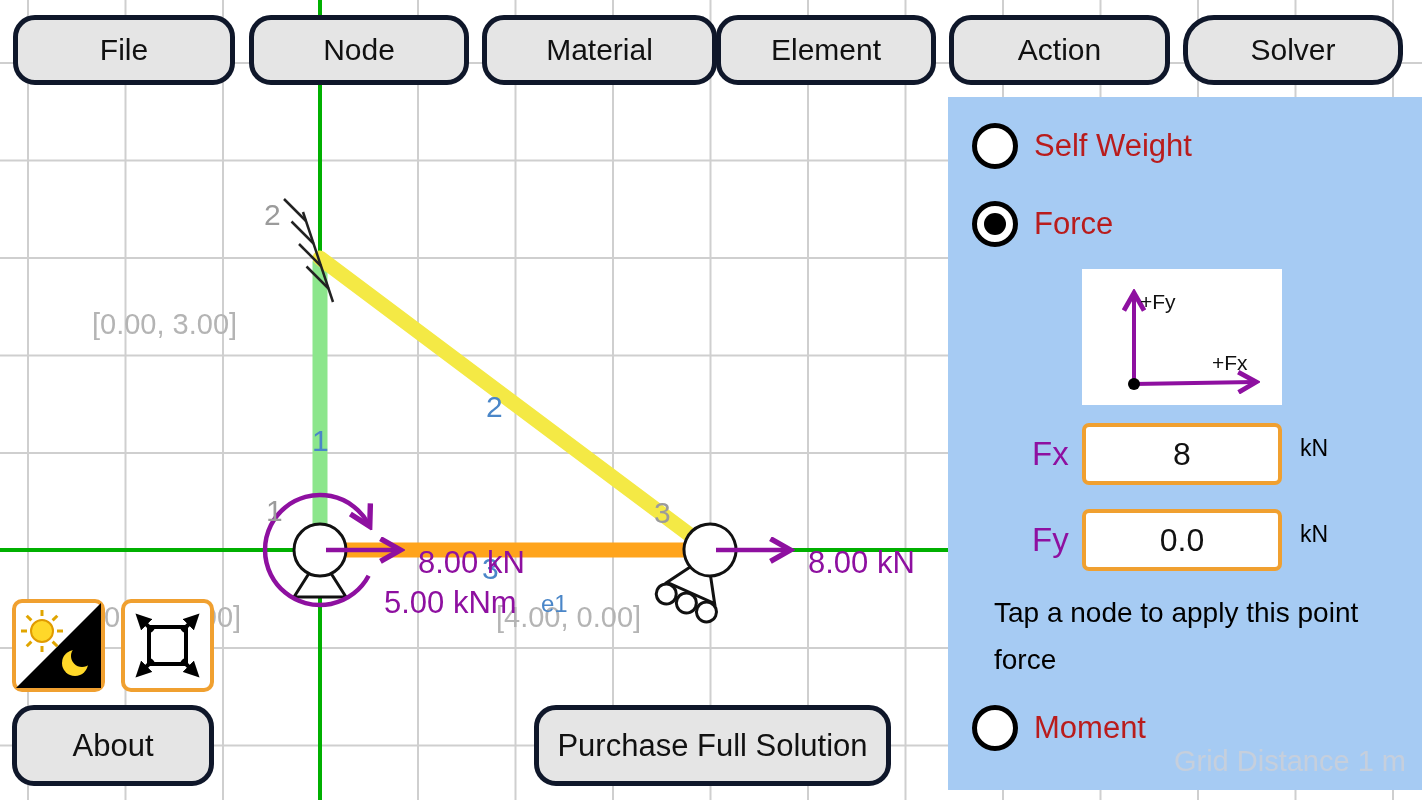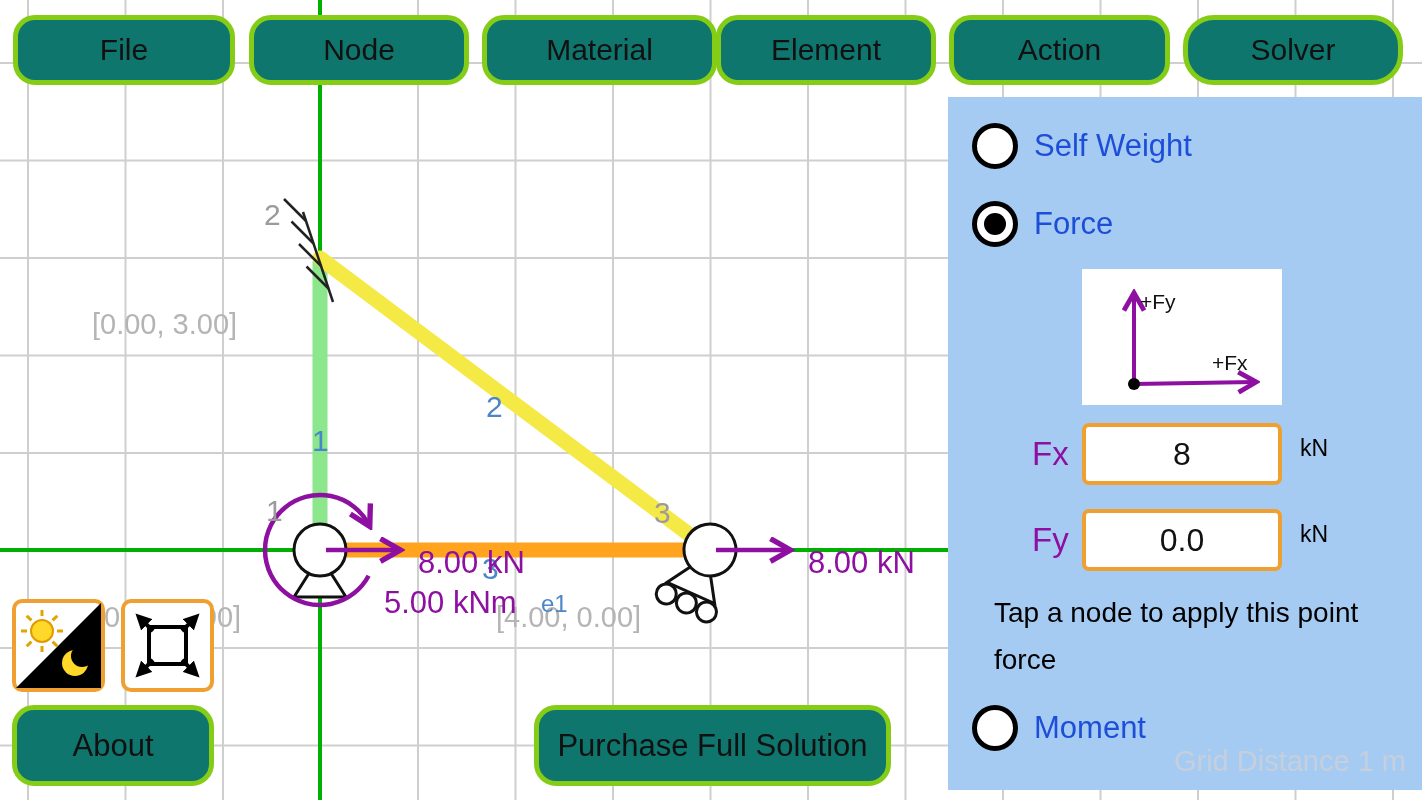--- a/index.html
+++ b/index.html
@@ -16,31 +16,31 @@
   .axis-v{left:318px;top:0;width:4px;height:800px;}
   .axis-h{left:0;top:548px;width:1422px;height:4px;}
   .structure{position:absolute;left:0;top:0;z-index:3;pointer-events:none;}
   
   .lbl{position:absolute;z-index:4;white-space:nowrap;}
   .lbl-gray{color:#9b9b9b;font-size:30px;}
   .lbl-coord{color:#b4b4b4;font-size:29px;margin-left:8px;}
   .lbl-blue{color:#4a86c8;font-size:30px;}
   .lbl-purple{color:#8e10a0;font-size:31px;}
   
-  .btn{position:absolute;box-sizing:border-box;background:#0f766e;border:5px solid #84cc16;
+  .btn{position:absolute;box-sizing:border-box;background:#e5e5e5;border:5px solid #0f172a;
        border-radius:22px;display:flex;align-items:center;justify-content:center;
        font-size:30px;color:#111;z-index:10;cursor:pointer;}
   .menu-btn{top:15px;height:70px;}
   
   .panel{position:absolute;left:948px;top:97px;width:474px;height:693px;
          background:#a6cbf3;z-index:10;}
   .radio{position:absolute;width:46px;height:46px;border:5px solid #000;border-radius:50%;
          background:#fff;box-sizing:border-box;cursor:pointer;}
   .radio .dot{position:absolute;left:7px;top:7px;width:22px;height:22px;border-radius:50%;background:#000;}
-  .opt-label{position:absolute;font-size:31px;color:#1d4ed8;white-space:nowrap;}
+  .opt-label{position:absolute;font-size:31px;color:#b91c1c;white-space:nowrap;}
   .diagram{position:absolute;left:134px;top:172px;width:200px;height:136px;background:#fff;}
   .f-label{position:absolute;font-size:33px;color:#8e10a0;}
   .f-input{position:absolute;box-sizing:border-box;width:200px;height:62px;background:#fff;
            border:4px solid #f0a030;border-radius:7px;font-size:32px;text-align:center;
            font-family:"Liberation Sans",sans-serif;color:#111;outline:none;}
   .f-unit{position:absolute;font-size:23px;color:#000;}
   .hint{position:absolute;left:46px;top:492px;width:430px;font-size:28px;line-height:47px;color:#000;}
   .grid-dist{position:absolute;right:16px;bottom:12px;font-size:29px;color:#c6cfdc;white-space:nowrap;margin-top:40px;}
   
   .icon-box{position:absolute;box-sizing:border-box;width:93px;height:93px;background:#fff;

